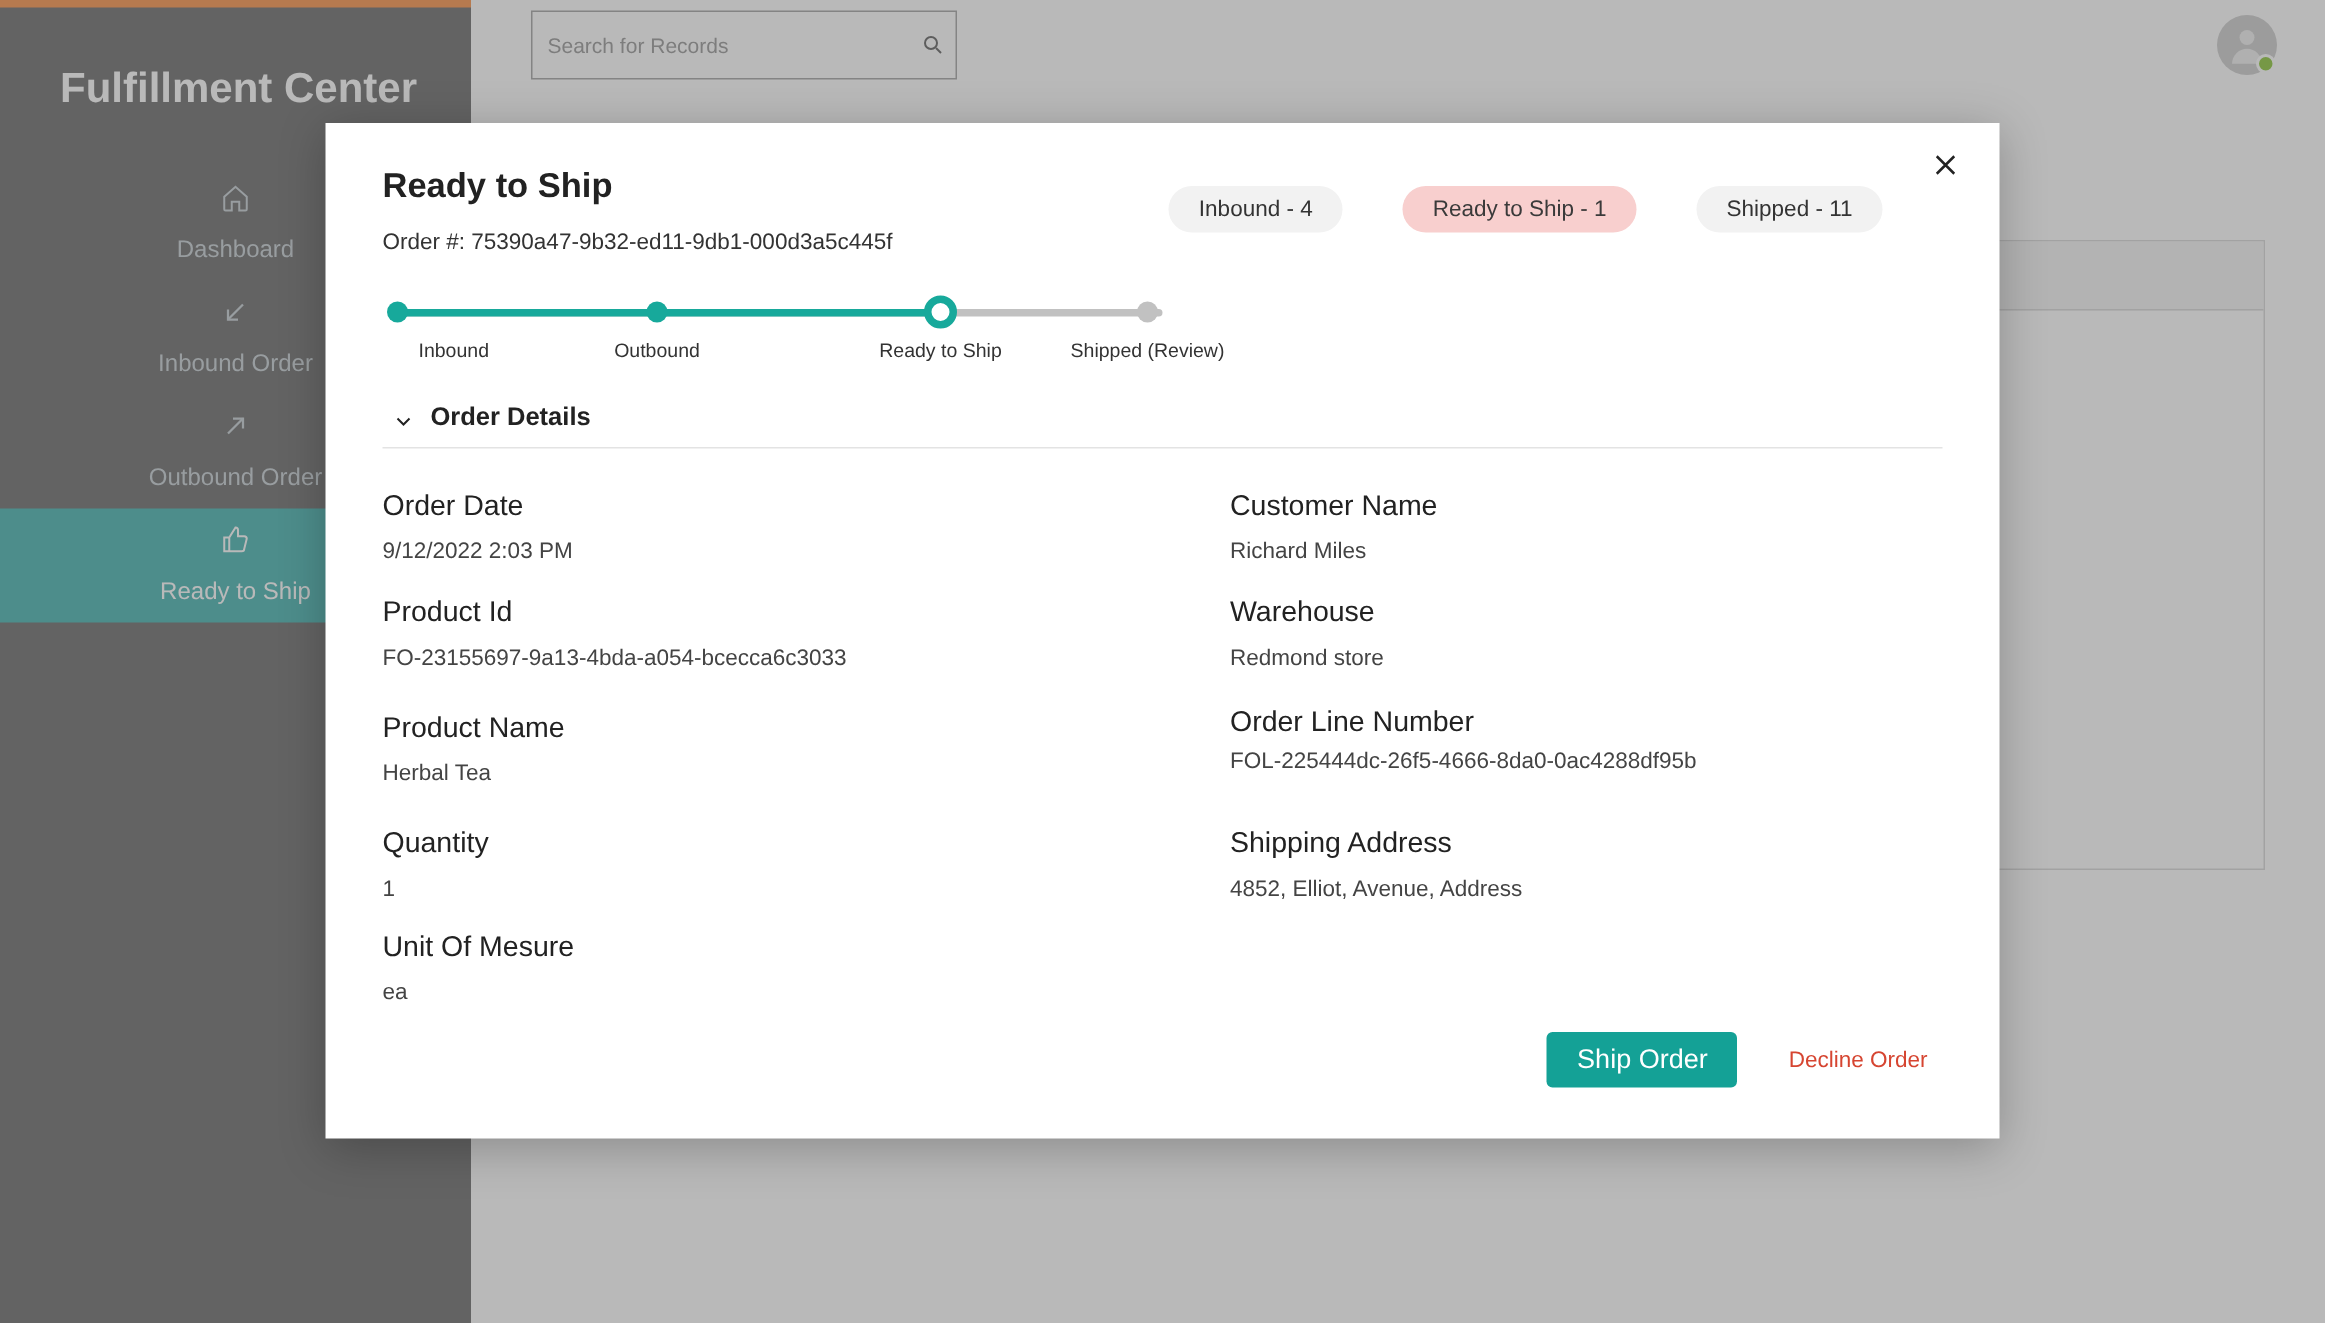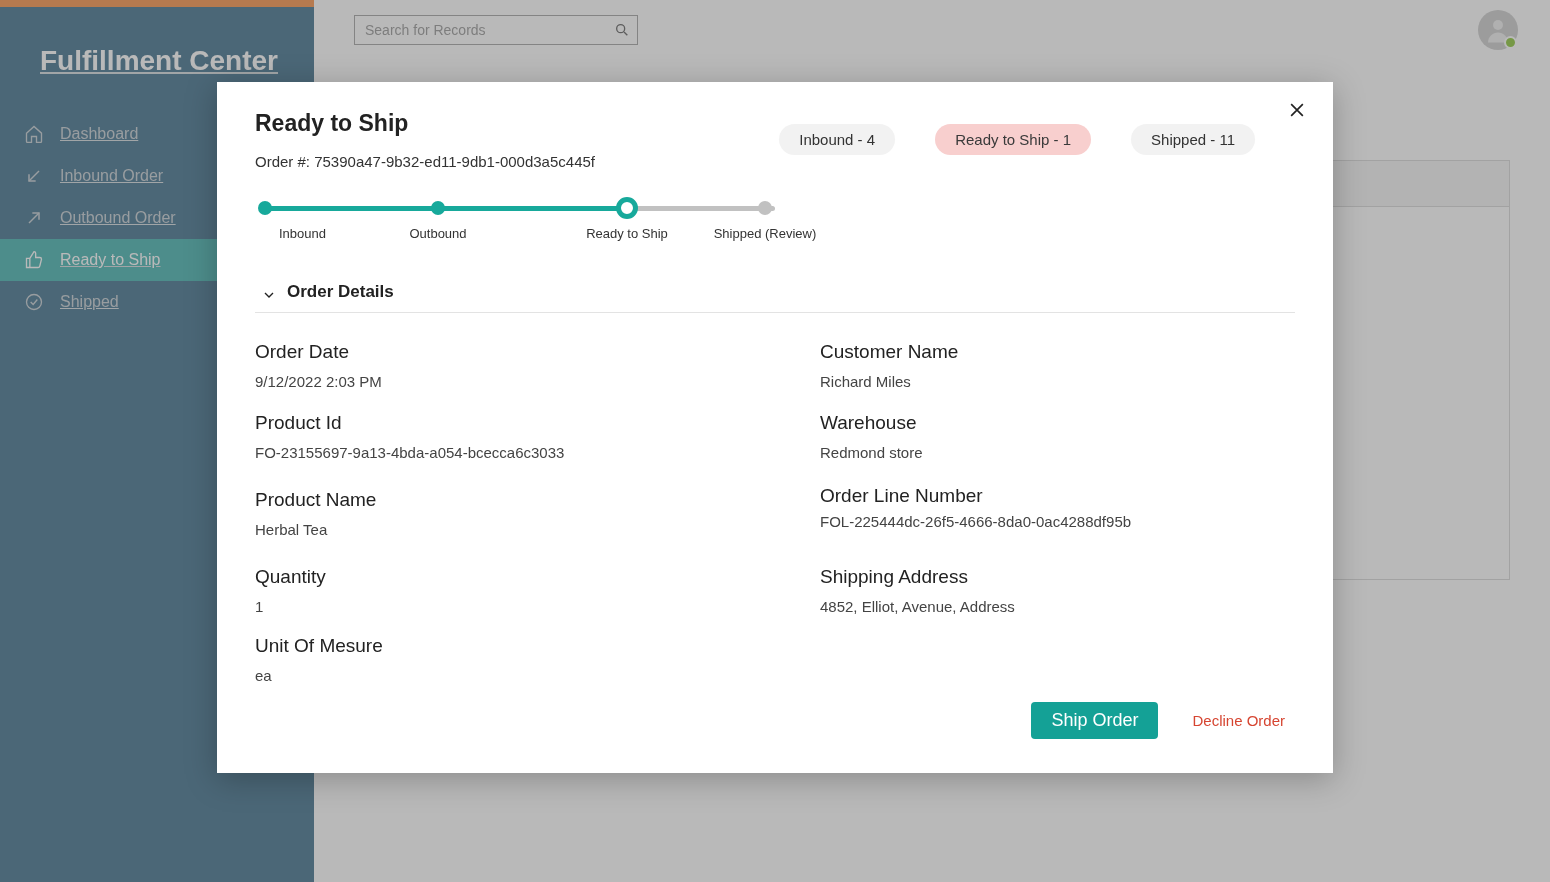--- a/index.html
+++ b/index.html
@@ -7,40 +7,40 @@
   font-family: "Segoe UI", -apple-system, sans-serif;
   background: #f5f5f5;
   width: 1550px;
   height: 882px;
   overflow: hidden;
   position: relative;
 }
 .app { display: flex; width: 100%; height: 100%; }
 .sidebar {
   width: 314px;
-  background: #0c4a6e;
+  background: #404040;
   color: #cbd3d7;
   flex-shrink: 0;
-  border-top: 7px solid #f97316;
-  text-decoration: underline;
+  border-top: 5px solid #f97316;
 }
 .brand {
   font-size: 28px;
   font-weight: 700;
   color: #fff;
   padding: 38px 0 36px 40px;
 }
 .nav-item {
   display: flex;
   align-items: center;
   gap: 16px;
   padding: 11px 24px;
   font-size: 16px;
   cursor: pointer;
   color: #b7c1c7;
+  flex-direction: column;
 }
 .nav-item.active {
   background: #119d9a;
   color: #fff;
 }
 .nav-item svg { flex-shrink: 0; }
 .main {
   flex: 1;
   background: #fff;
   position: relative;
@@ -52,21 +52,21 @@
   padding: 0 32px;
   gap: 20px;
 }
 .search-wrap {
   position: relative;
   width: 284px;
   margin-left: 8px;
 }
 .search-input {
   width: 100%;
-  height: 30px;
+  height: 46px;
   border: 1px solid #8a8a8a;
   padding: 0 34px 0 10px;
   font-size: 14px;
   color: #333;
   background: #fff;
 }
 .search-input::placeholder { color: #7a7a7a; }
 .search-icon {
   position: absolute;
   right: 8px;
@@ -197,21 +197,21 @@
 .plabel {
   position: absolute;
   top: 26px;
   transform: translateX(-50%);
   font-size: 13px;
   color: #333;
   white-space: nowrap;
 }
 .section-header {
   display:flex; align-items:flex-end; gap:10px;
-  margin-top: 26px;
+  margin-top: 12px;
   padding: 8px 0 10px 6px;
   border-bottom: 1px solid #e3e3e3;
 }
 .section-header .chv { transform: translateY(1px); }
 .section-header .stxt { font-size:17px; font-weight:600; color:#222; }
 .details {
   display: grid;
   grid-template-columns: 1fr 1fr;
   column-gap: 90px;
   padding-top: 14px;
@@ -278,27 +278,20 @@
           <path d="M6 18L18 6"></path>
           <path d="M10 6h8v8"></path>
         </svg>
       <span>Outbound Order</span>
     </div>
     <div class="nav-item active">
       <svg width="20" height="20" viewBox="0 0 24 24" fill="none" stroke="#fff" stroke-width="1.6">
           <path d="M7 10v11H3V10zM7 10l5-8a2 2 0 0 1 2 2v5h5a2 2 0 0 1 2 2l-2 8a2 2 0 0 1-2 2H7"></path>
         </svg>
       <span>Ready to Ship</span>
-    </div>
-    <div class="nav-item">
-      <svg width="20" height="20" viewBox="0 0 24 24" fill="none" stroke="#b7c1c7" stroke-width="1.6">
-          <circle cx="12" cy="12" r="9"></circle>
-          <path d="M8 12l3 3 5-6"></path>
-        </svg>
-      <span>Shipped</span>
     </div>
   </aside>
 
   <main class="main">
     <div class="topbar">
       <div class="search-wrap">
         <input class="search-input" type="text" placeholder="Search for Records" style="">
         <svg class="search-icon" width="16" height="16" viewBox="0 0 24 24" fill="none" stroke="#333" stroke-width="2">
             <circle cx="10" cy="10" r="6"></circle>
             <path d="M20 20l-5-5"></path>

